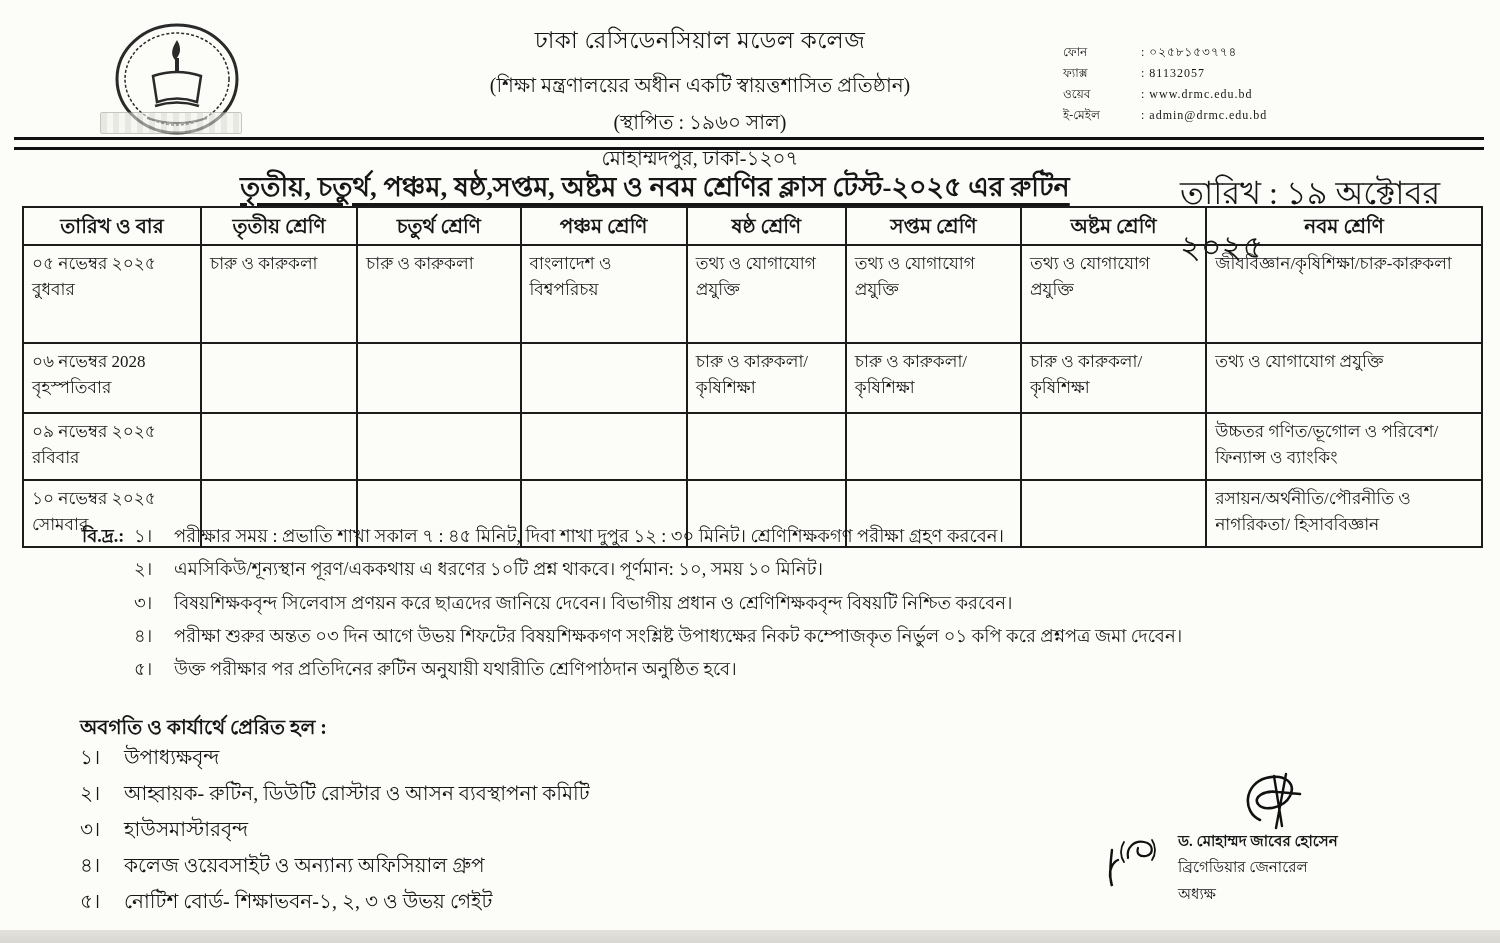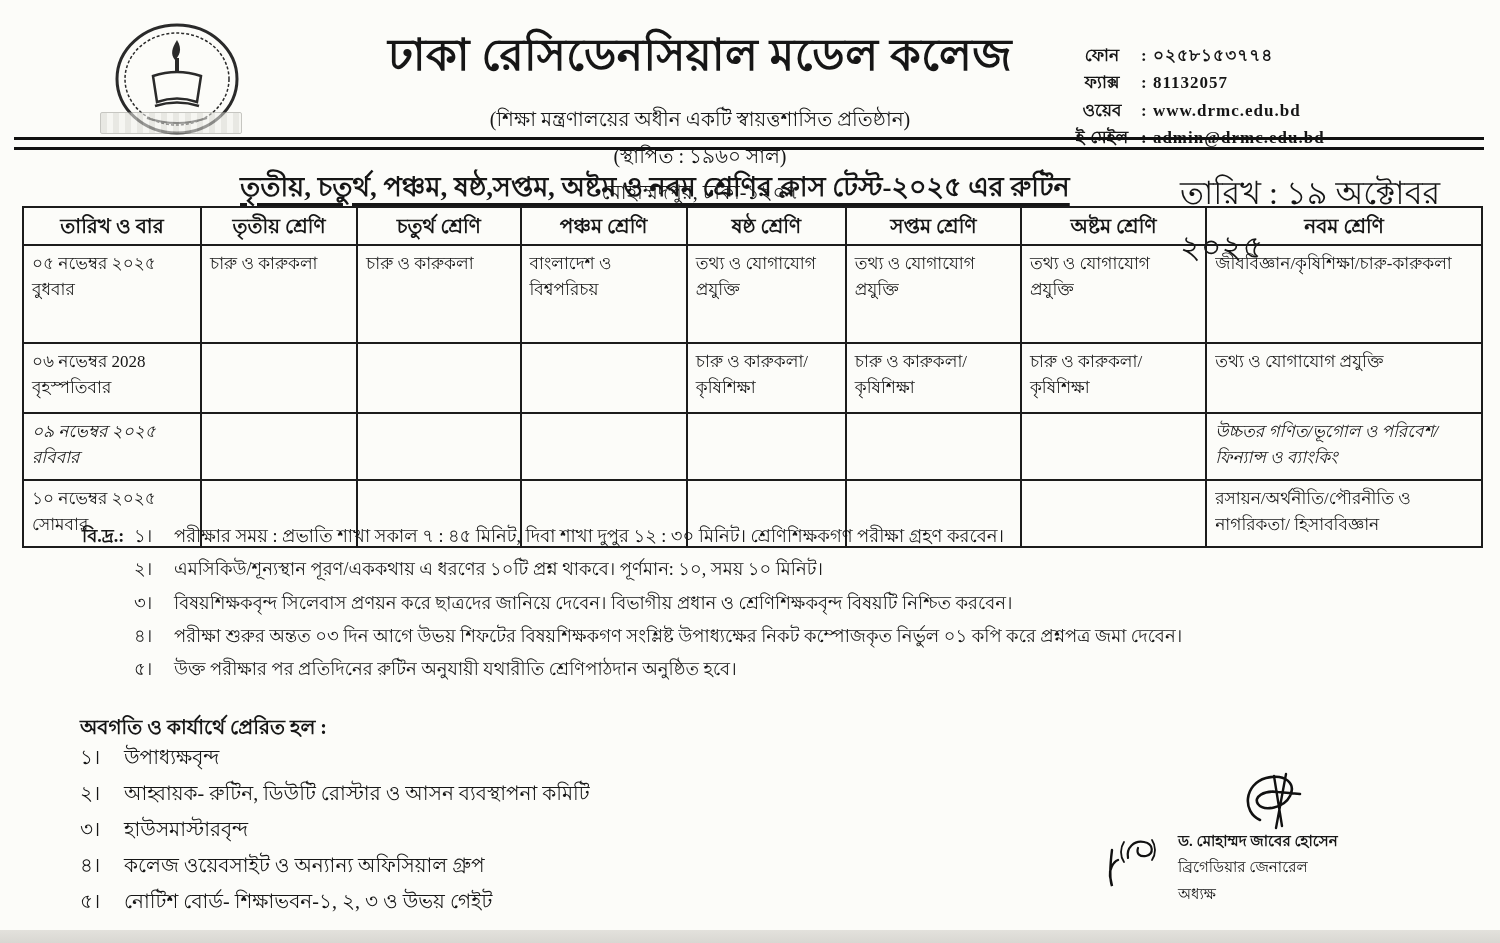--- a/index.html
+++ b/index.html
@@ -19,25 +19,25 @@
   
   .logo-wrap{position:absolute;left:95px;top:22px;width:165px;height:118px;}
   .logo-wrap svg{display:block;}
   .logo-stamp{
     position:absolute;left:100px;top:112px;width:140px;height:20px;
     border:1px solid #9a9a94;border-radius:2px;
     background:repeating-linear-gradient(90deg,#d8d8d2 0 6px,#f2f2ee 6px 12px);
     opacity:.55;
   }
   .head-center{position:absolute;left:360px;top:22px;width:680px;text-align:center;}
-  .college-name{font-size:44px;font-weight:700;letter-spacing:.5px;}
+  .college-name{font-size:23px;font-weight:400;letter-spacing:.5px;}
   .subtitle{font-size:20px;margin-top:9px;}
   .estab{font-size:20px;margin-top:4px;}
   .address{font-size:20px;margin-top:3px;}
-  .contacts{position:absolute;left:1063px;top:45px;width:420px;font-size:17px;font-weight:700;text-align:center;}
+  .contacts{position:absolute;left:1063px;top:45px;width:420px;font-size:12px;font-weight:400;}
   .contact-row{display:flex;margin-bottom:6px;line-height:1.25;}
   .contact-label{width:78px;flex:none;}
   .contact-value{letter-spacing:1px;}
 
   .double-rule{
     position:absolute;left:14px;top:137px;width:1470px;height:7px;
     border-top:3px solid #111;border-bottom:3px solid #111;
   }
 
   
@@ -59,21 +59,21 @@
     border:2px solid #1c1c1c;
     padding:5px 8px;vertical-align:top;text-align:left;
     white-space:pre-line;line-height:1.55;
   }
   table.routine th{
     font-size:20px;font-weight:700;text-align:center;vertical-align:middle;
     height:36px;padding:0 4px;white-space:normal;
   }
   tr.r1 td{height:86px;}
   tr.r2 td{height:58px;}
-  tr.r3 td{height:55px;font-style:italic;}
+  tr.r3 td{height:55px;}
   tr.r4 td{height:55px;}
   col.c1{width:12.2%}col.c2{width:10.7%}col.c3{width:11.2%}col.c4{width:11.4%}
   col.c5{width:10.9%}col.c6{width:12.0%}col.c7{width:12.7%}col.c8{width:18.9%}
 
   
   .notes{position:absolute;left:82px;top:524px;width:1400px;font-size:18px;}
   .note-row{display:flex;margin-bottom:9px;line-height:1.35;}
   .note-label{width:52px;flex:none;font-weight:700;}
   .note-label.blank{font-weight:400;}
   .note-num{width:40px;flex:none;}

